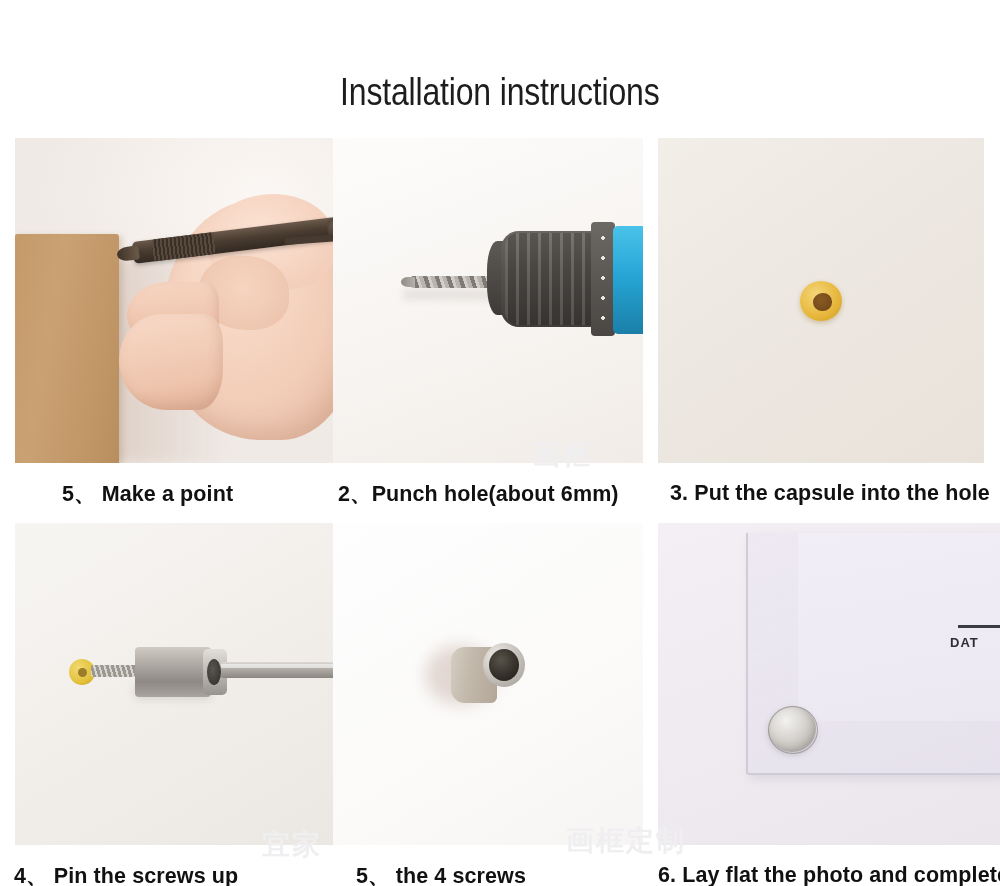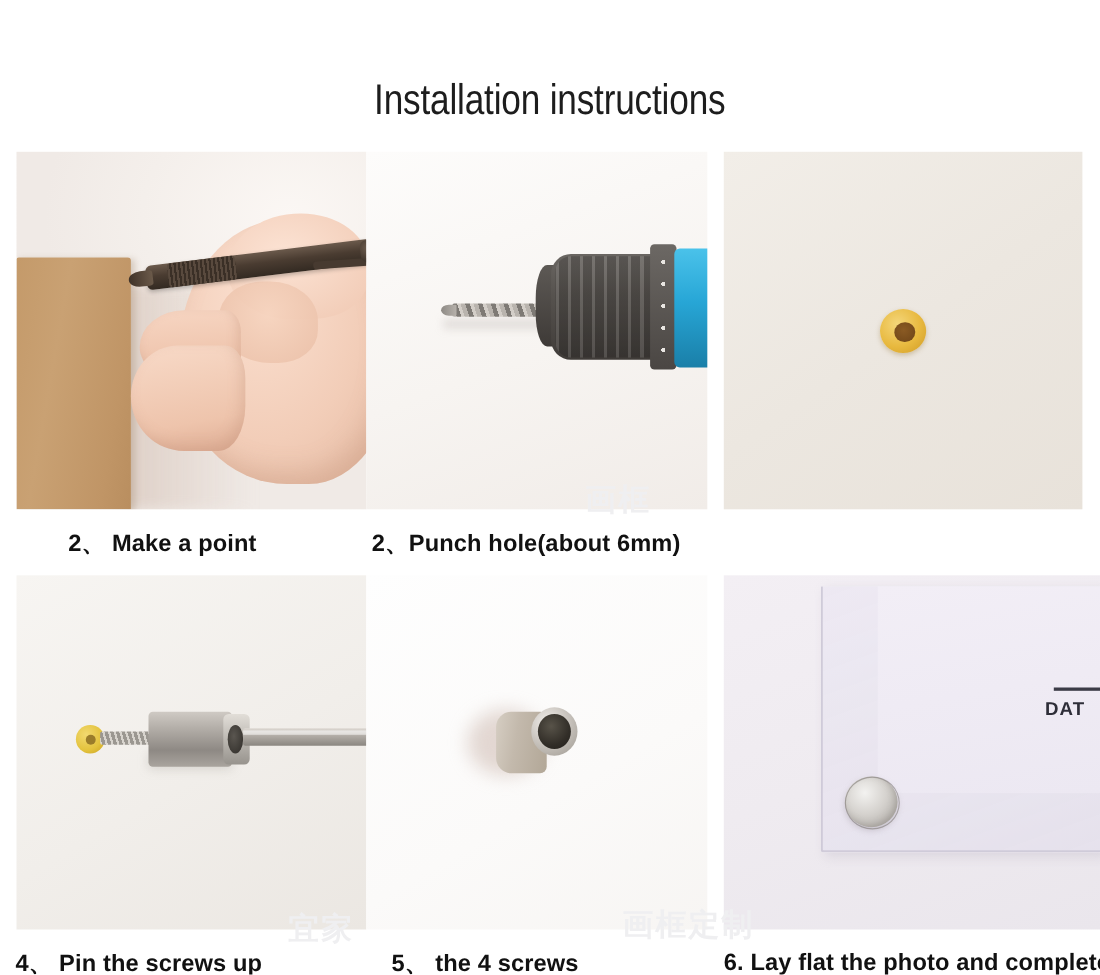--- a/index.html
+++ b/index.html
@@ -526,21 +526,21 @@
     left: 300px;
     top: 102px;
     width: 120px;
     height: 3px;
     background: #3b3b46;
   }
   .p6-date {
     position: absolute;
     left: 292px;
     top: 112px;
-    font-size: 17px;
+    font-size: 13px;
     font-weight: 700;
     color: #2e2e38;
     letter-spacing: 1px;
     text-align: center;
   }
   .p6-standoff {
     position: absolute;
     left: 110px;
     top: 183px;
     width: 48px;
@@ -579,21 +579,21 @@
         <div class="p1-f1"></div>
         <div class="p1-f2"></div>
       </div>
       <div class="p1-pen">
         <div class="p1-pen-tip"></div>
         <div class="p1-pen-grip"></div>
         <div class="p1-pen-clip"></div>
         <div class="p1-pen-cap"></div>
       </div>
     </div>
-    <div class="caption cap-1">2、 Make a point</div>
+    <div class="caption cap-1">5、 Make a point</div>
   </div>
 
   <div class="cell cell-2">
     <div class="photo photo-top p2">
       <div class="p2-bit-shadow"></div>
       <div class="p2-bit"></div>
       <div class="p2-bit-tip"></div>
       <div class="p2-chuck-nose"></div>
       <div class="p2-chuck"></div>
       <div class="p2-chuck-ribs"></div>
@@ -604,20 +604,21 @@
     </div>
     <div class="caption cap-2">2、Punch hole(about 6mm)</div>
   </div>
 
   <div class="cell cell-3">
     <div class="photo photo-top p3">
       <div class="p3-anchor">
         <div class="p3-anchor-hole"></div>
       </div>
     </div>
+    <div class="caption cap-3">3. Put the capsule into the hole</div>
   </div>
 
 </div>
 
 <div class="row">
 
   <div class="cell cell-1">
     <div class="photo photo-bot p4">
       <div class="p4-anchor"></div>
       <div class="p4-anchor-hole"></div>

